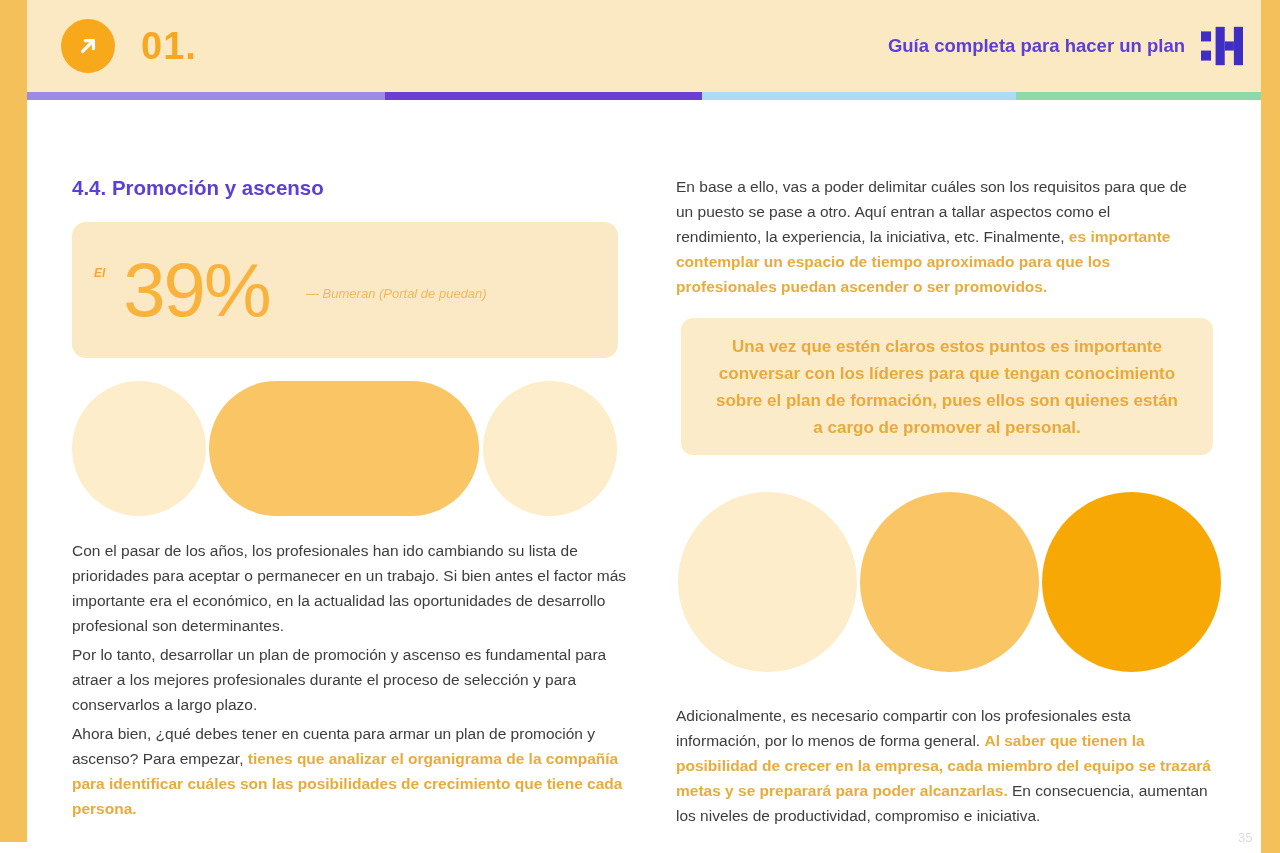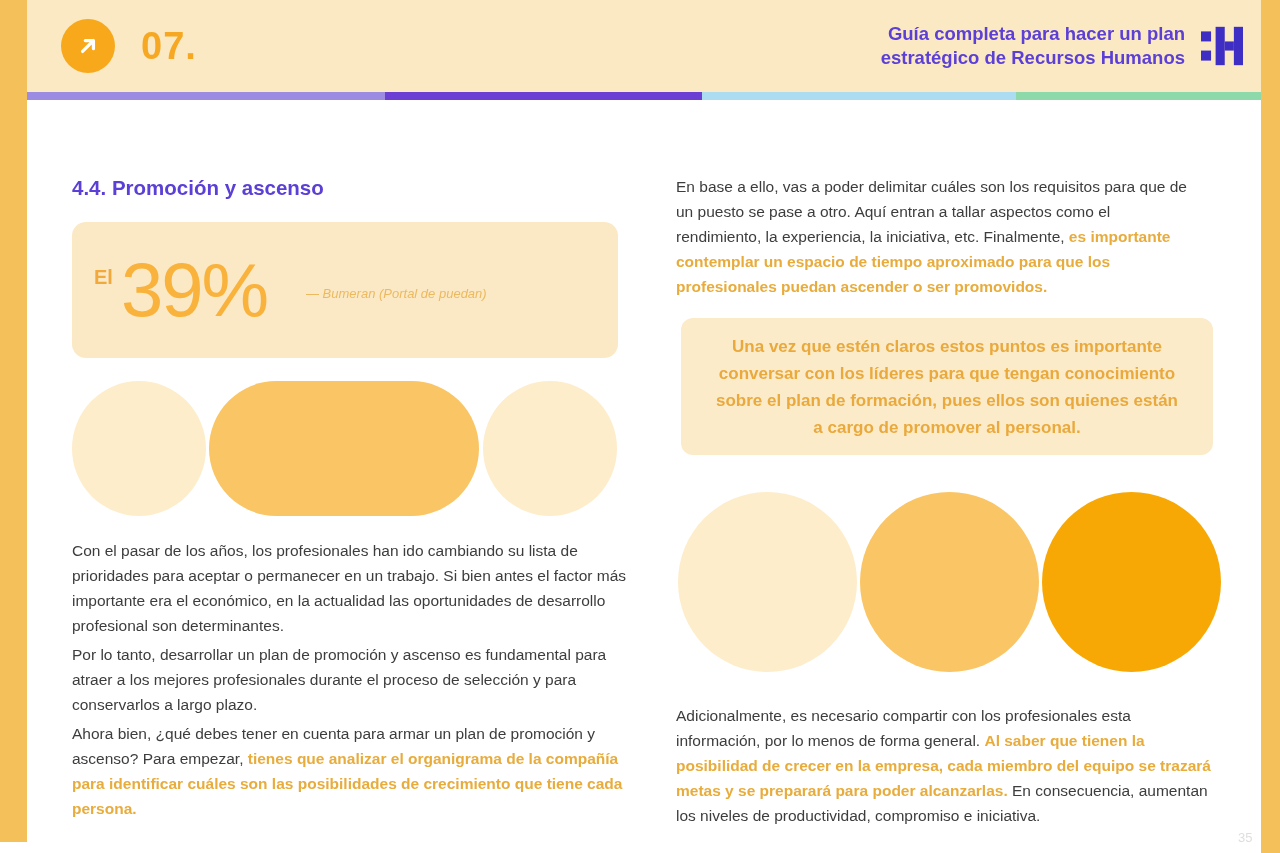--- a/index.html
+++ b/index.html
@@ -86,25 +86,26 @@
     left: 72px; top: 222px;
     width: 546px; height: 136px;
     background: #fbe9c5;
     border-radius: 14px;
     display: flex;
     align-items: center;
     padding: 0 26px 0 22px;
   }
   .stat-left { display: flex; align-items: flex-start; min-width: 212px; }
   .stat-prefix {
-    font-size: 20px;
+    font-size: 12px;
     font-weight: 600;
     color: #f2a93b;
     margin-top: 14px;
-    margin-right: 8px;
+    margin-right: 18px;
+    font-style: italic;
   }
   .stat-value {
     font-size: 76px;
     font-weight: 500;
     color: #f9b23c;
     line-height: 1;
     letter-spacing: -2px;
   }
   .stat-right { width: 312px; }
   .stat-desc {
@@ -176,26 +177,25 @@
   <div class="edge-bar edge-left"></div>
   <div class="edge-bar edge-right"></div>
 
   <header class="header">
     <div class="header-left">
       <div class="badge-circle">
         <svg width="26" height="26" viewBox="0 0 24 24">
           <path d="M7 17 L17 7 M9.5 7 H17 V14.5" stroke="#ffffff" stroke-width="3" fill="none" stroke-linecap="round" stroke-linejoin="round"></path>
         </svg>
       </div>
-      <div class="section-number">07.</div>
+      <div class="section-number">01.</div>
     </div>
     <div class="header-right">
       <div class="header-title">
         <div>Guía completa para hacer un plan</div>
-        <div>estratégico de Recursos Humanos</div>
       </div>
       <svg width="42" height="40" viewBox="0 0 46 42">
         <g fill="#3e2ec4">
           <rect x="0" y="5" width="11" height="11"></rect>
           <rect x="0" y="26" width="11" height="11"></rect>
           <rect x="16" y="0" width="10" height="42"></rect>
           <rect x="26" y="16" width="10" height="10"></rect>
           <rect x="36" y="0" width="10" height="42"></rect>
         </g>
       </svg>

